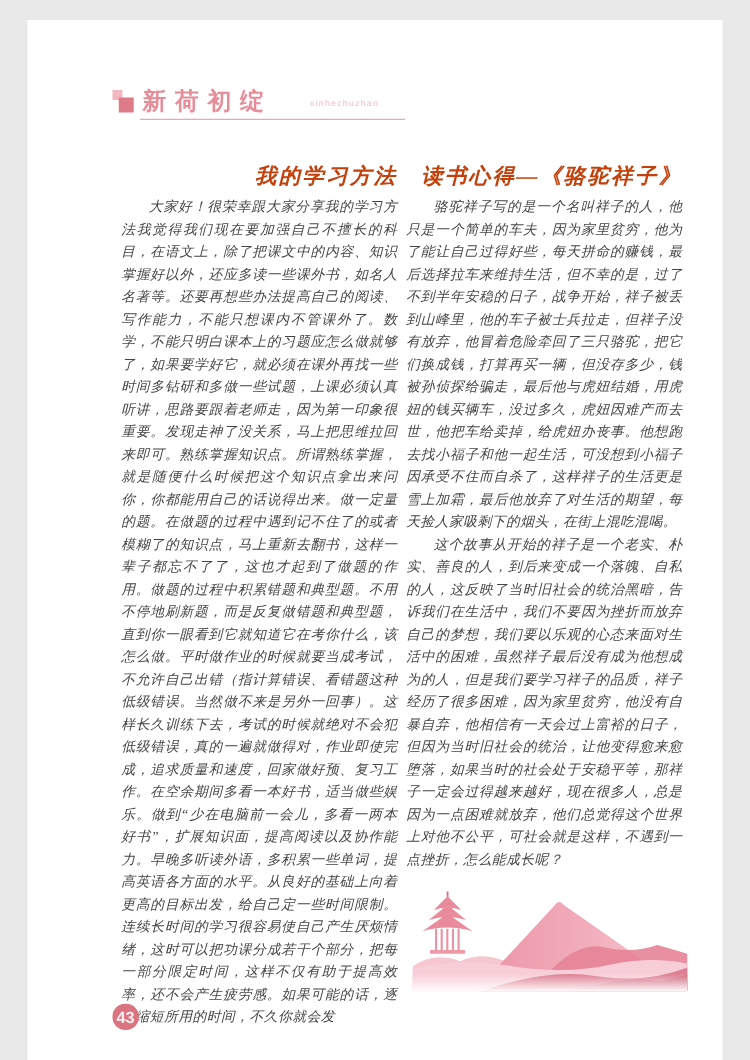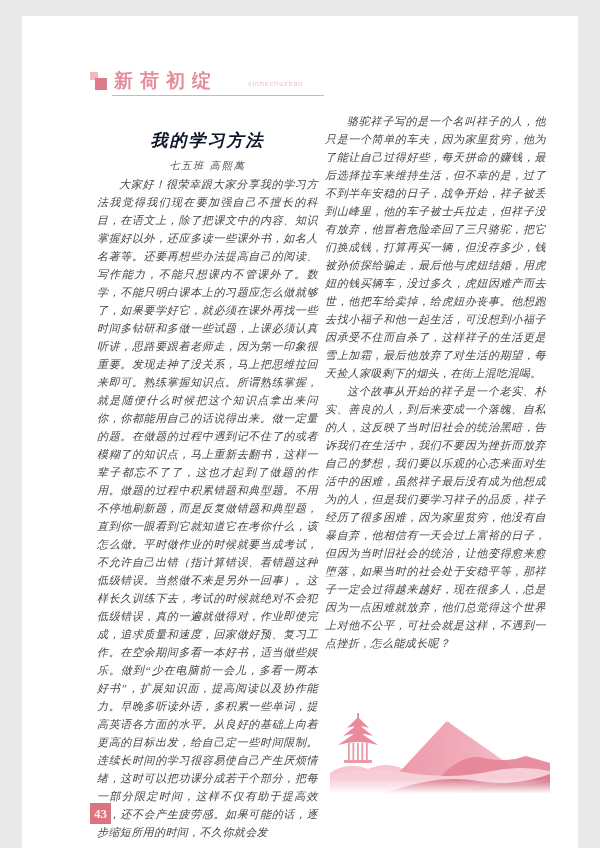--- a/index.html
+++ b/index.html
@@ -37,35 +37,35 @@
     font-size:11px;line-height:18px;letter-spacing:0.4px;
     text-align:justify;font-style:italic;
   }
   .col-left{left:75px;}
   .col-right{left:303px;}
   .col p{margin:0;}
   .intro{text-indent:0;}
   .body-par{text-indent:2em;}
   .article-title{
     margin:17px 0 4px 0;
-    text-align:center;font-size:17px;line-height:24px;
-    color:#0f172a;font-weight:bold;letter-spacing:2px;
+    text-align:right;font-size:17px;line-height:24px;
+    color:#c2410c;font-weight:bold;letter-spacing:2px;
     font-style:italic;
   }
   .article-author{
     margin:0 0 13px 0;
     text-align:center;font-size:10px;letter-spacing:2px;color:#4a4a4a;
   }
   
   .page-badge{
     position:absolute;left:68px;top:787px;width:21px;height:21px;
     background:#d97480;color:#fff0f2;
-    font-family:Liberation Serif, serif;
+    font-family:Liberation Sans, sans-serif;
     font-size:13px;font-weight:bold;
-    display:flex;align-items:center;justify-content:center;
+    display:flex;align-items:center;justify-content:center;border-radius:10px;
   }
   
   .illustration{position:absolute;left:308px;top:697px;width:220px;height:80px;}
 </style>
 </head>
 <body>
 
 <div class="page">
 
   <div class="header">
@@ -73,25 +73,25 @@
       <div class="sq1"></div>
         <div class="sq2"></div>
     </div>
     <div class="brand-text">新荷初绽</div>
     <div class="brand-sub">xinhechuzhan</div>
     <div class="brand-rule"></div>
   </div>
 
   <div class="col col-left">
     <h2 class="article-title">我的学习方法</h2>
-    <p class="article-author">七五班  高熙萬</p>
     <p class="body-par">大家好！很荣幸跟大家分享我的学习方法我觉得我们现在要加强自己不擅长的科目，在语文上，除了把课文中的内容、知识掌握好以外，还应多读一些课外书，如名人名著等。还要再想些办法提高自己的阅读、写作能力，不能只想课内不管课外了。数学，不能只明白课本上的习题应怎么做就够了，如果要学好它，就必须在课外再找一些时间多钻研和多做一些试题，上课必须认真听讲，思路要跟着老师走，因为第一印象很重要。发现走神了没关系，马上把思维拉回来即可。熟练掌握知识点。所谓熟练掌握，就是随便什么时候把这个知识点拿出来问你，你都能用自己的话说得出来。做一定量的题。在做题的过程中遇到记不住了的或者模糊了的知识点，马上重新去翻书，这样一辈子都忘不了了，这也才起到了做题的作用。做题的过程中积累错题和典型题。不用不停地刷新题，而是反复做错题和典型题，直到你一眼看到它就知道它在考你什么，该怎么做。平时做作业的时候就要当成考试，不允许自己出错（指计算错误、看错题这种低级错误。当然做不来是另外一回事）。这样长久训练下去，考试的时候就绝对不会犯低级错误，真的一遍就做得对，作业即使完成，追求质量和速度，回家做好预、复习工作。在空余期间多看一本好书，适当做些娱乐。做到“少在电脑前一会儿，多看一两本好书”，扩展知识面，提高阅读以及协作能力。早晚多听读外语，多积累一些单词，提高英语各方面的水平。从良好的基础上向着更高的目标出发，给自己定一些时间限制。连续长时间的学习很容易使自己产生厌烦情绪，这时可以把功课分成若干个部分，把每一部分限定时间，这样不仅有助于提高效率，还不会产生疲劳感。如果可能的话，逐步缩短所用的时间，不久你就会发</p>
   </div>
 
   <div class="col col-right">
+    <h2 class="article-title">读书心得—《骆驼祥子》</h2>
     <p class="body-par">骆驼祥子写的是一个名叫祥子的人，他只是一个简单的车夫，因为家里贫穷，他为了能让自己过得好些，每天拼命的赚钱，最后选择拉车来维持生活，但不幸的是，过了不到半年安稳的日子，战争开始，祥子被丢到山峰里，他的车子被士兵拉走，但祥子没有放弃，他冒着危险牵回了三只骆驼，把它们换成钱，打算再买一辆，但没存多少，钱被孙侦探给骗走，最后他与虎妞结婚，用虎妞的钱买辆车，没过多久，虎妞因难产而去世，他把车给卖掉，给虎妞办丧事。他想跑去找小福子和他一起生活，可没想到小福子因承受不住而自杀了，这样祥子的生活更是雪上加霜，最后他放弃了对生活的期望，每天捡人家吸剩下的烟头，在街上混吃混喝。</p>
     <p class="body-par">这个故事从开始的祥子是一个老实、朴实、善良的人，到后来变成一个落魄、自私的人，这反映了当时旧社会的统治黑暗，告诉我们在生活中，我们不要因为挫折而放弃自己的梦想，我们要以乐观的心态来面对生活中的困难，虽然祥子最后没有成为他想成为的人，但是我们要学习祥子的品质，祥子经历了很多困难，因为家里贫穷，他没有自暴自弃，他相信有一天会过上富裕的日子，但因为当时旧社会的统治，让他变得愈来愈堕落，如果当时的社会处于安稳平等，那祥子一定会过得越来越好，现在很多人，总是因为一点困难就放弃，他们总觉得这个世界上对他不公平，可社会就是这样，不遇到一点挫折，怎么能成长呢？</p>
   </div>
 
   <div class="illustration">
     <svg width="220" height="80" viewBox="0 0 220 80" xmlns="http://www.w3.org/2000/svg">
       <defs>
         <linearGradient id="gMain" x1="0" y1="0" x2="1" y2="0">
           <stop offset="0" stop-color="#ec94a6"></stop>
           <stop offset="0.55" stop-color="#f2aebc"></stop>

